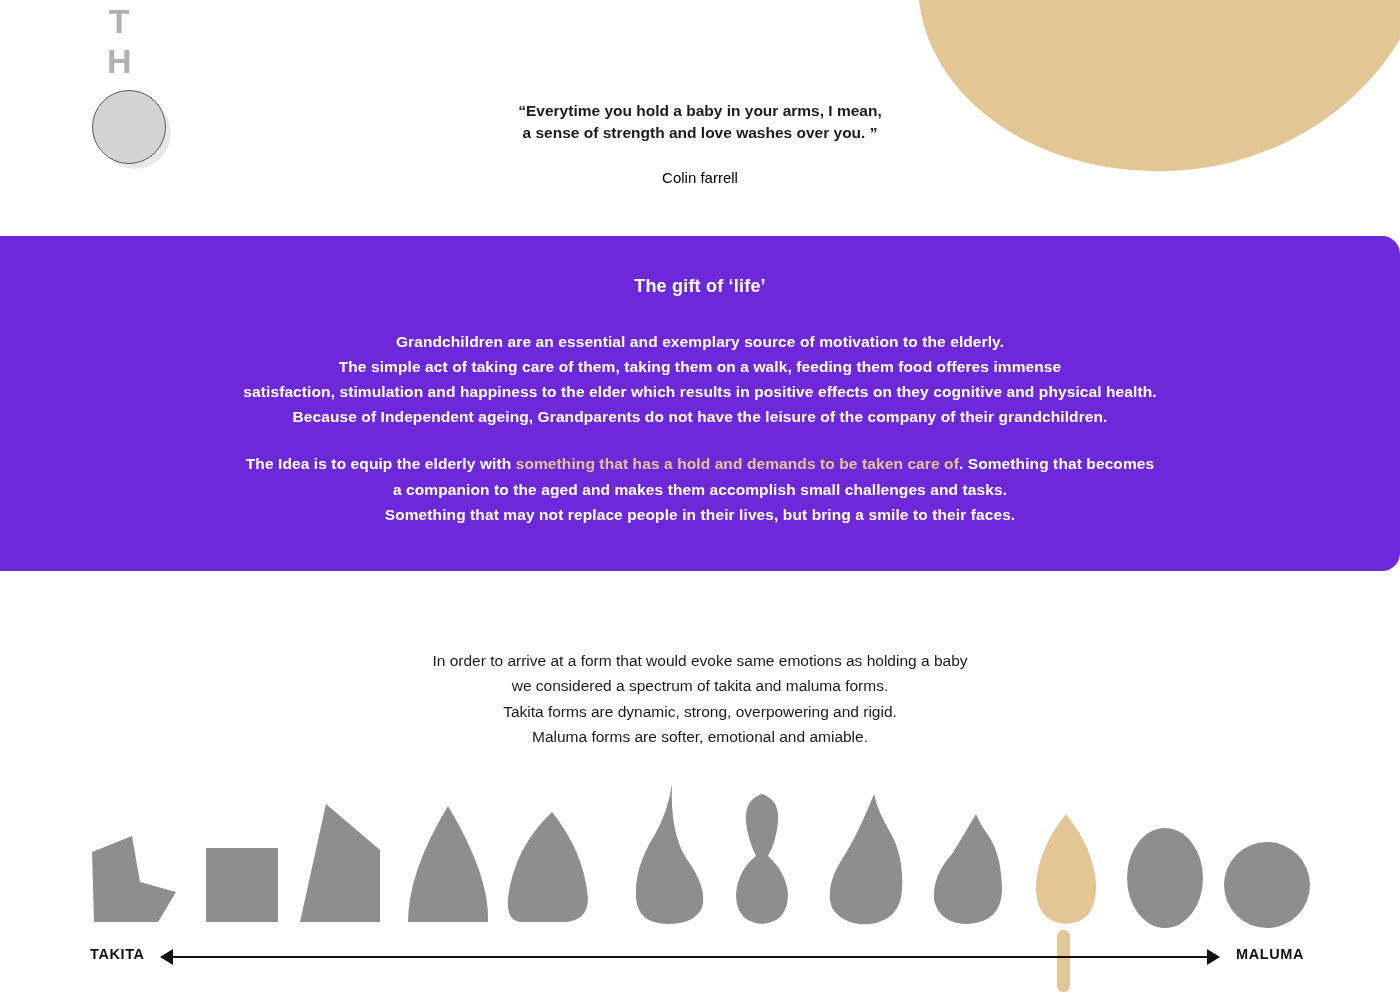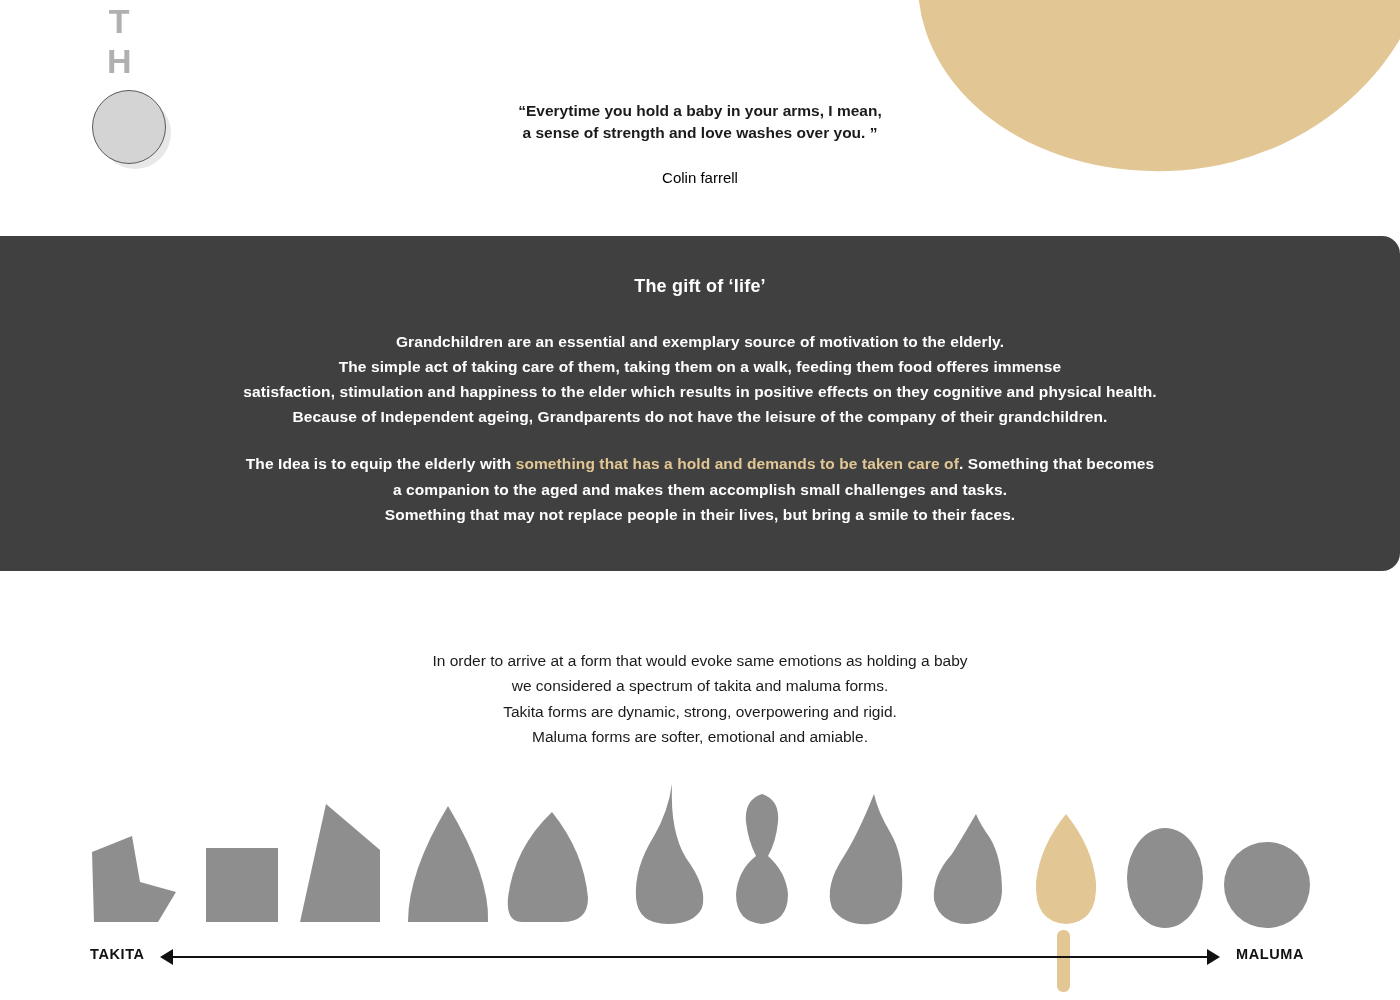--- a/index.html
+++ b/index.html
@@ -76,21 +76,21 @@
     color: #000000;
   }
 
   
   .grey-panel {
     position: absolute;
     left: 0;
     top: 236px;
     width: 1400px;
     height: 335px;
-    background: #404040;
+    background: #6d28d9;
     border-radius: 0 18px 18px 0;
     color: #ffffff;
     text-align: center;
     padding-top: 40px;
     box-sizing: border-box;
   }
   .panel-title {
     font-size: 18px;
     font-weight: bold;
     letter-spacing: 0.2px;

